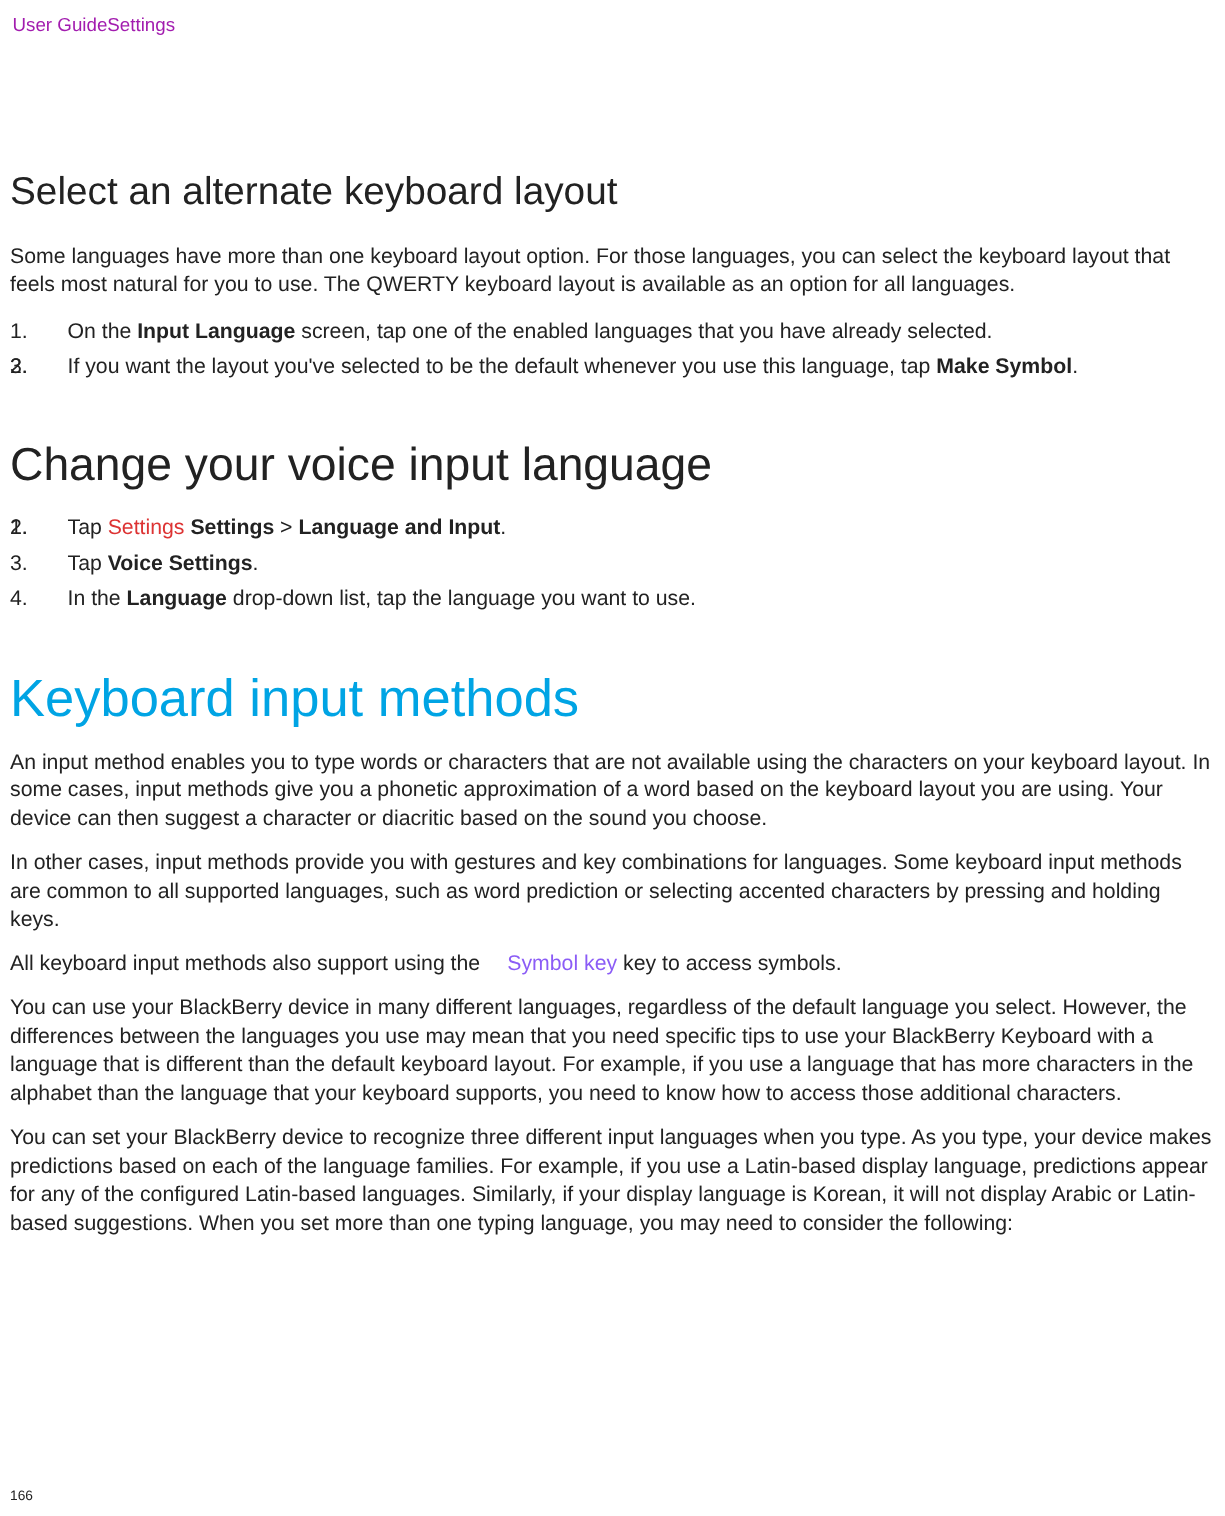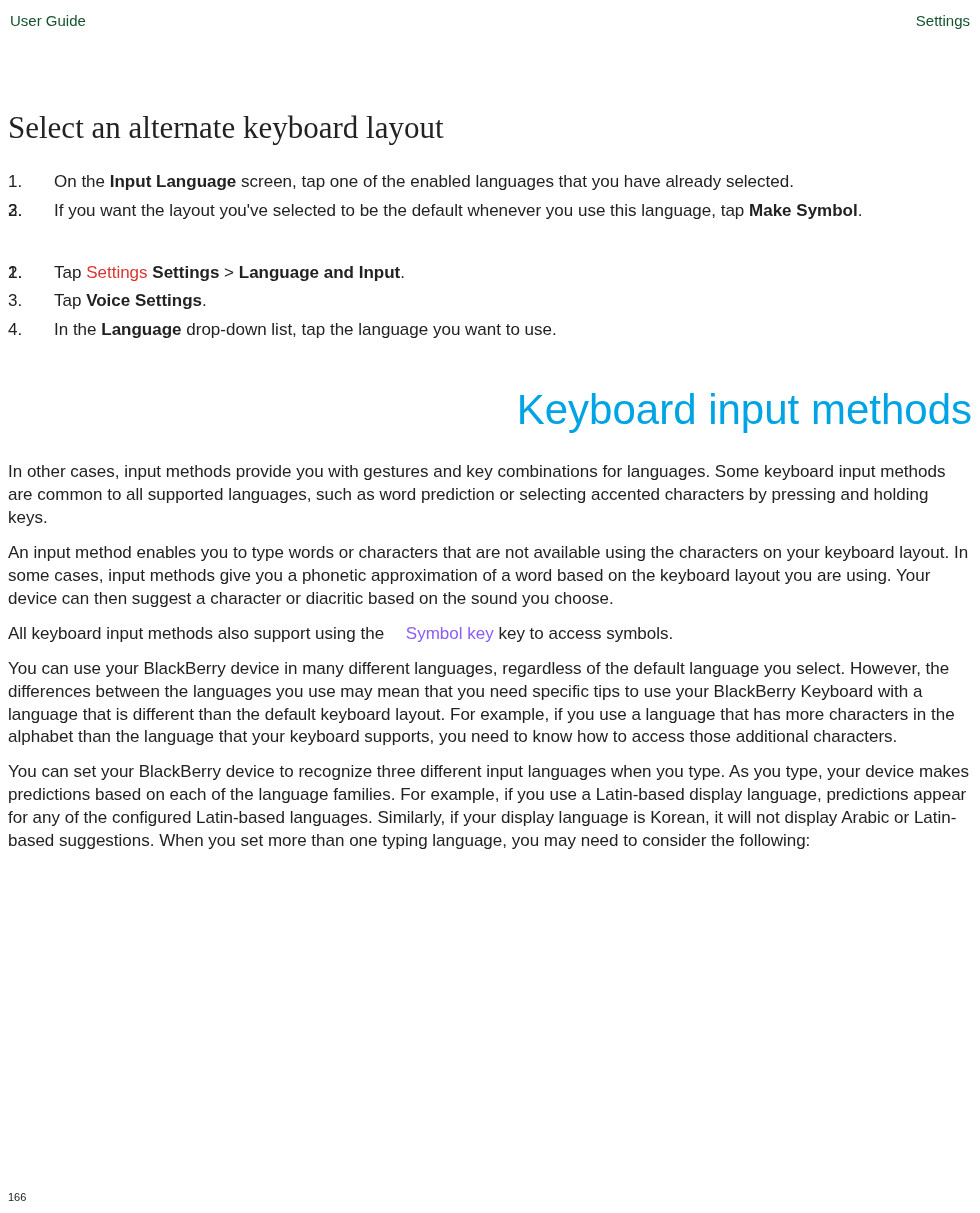--- a/index.html
+++ b/index.html
@@ -9,42 +9,40 @@
     font-family: Arial, Helvetica, sans-serif;
     color: #222;
     position: relative;
     background: #fff;
   }
   .page {
     padding: 12px 8px 0 8px;
   }
   .header {
     display: flex;
-    justify-content: space-between;
+    justify-content: flex-start;
     font-size: 15px;
-    color: #14532d;
-    margin-bottom: 80px;
+    color: #a21caf;
+    margin-bottom: 105px;
     padding: 0 2px;
   }
   h2.section-title {
     font-weight: 400;
     font-size: 31px;
     color: #222;
     margin-bottom: 23px;
     line-height: 1.2;
-    font-family: Liberation Serif, serif;
   }
   h1.big-title {
     font-weight: 400;
     font-size: 42px;
     color: #00a4e4;
     margin-top: 44px;
-    margin-bottom: 28px;
+    margin-bottom: 16px;
     line-height: 1.1;
-    text-align: right;
   }
   h2.sub-title {
     font-weight: 400;
     font-size: 37px;
     color: #222;
     margin-top: 44px;
     margin-bottom: 16px;
     line-height: 1.15;
   }
   p.body {
@@ -83,55 +81,57 @@
 </head>
 <body>
 
 <div class="page">
   <div class="header">
     <span>User Guide</span>
     <span>Settings</span>
   </div>
 
   <h2 class="section-title">Select an alternate keyboard layout</h2>
+  <p class="body">Some languages have more than one keyboard layout option. For those languages, you can select the keyboard layout that feels most natural for you to use. The QWERTY keyboard layout is available as an option for all languages.</p>
   <ol>
     <li>
       <span class="num">1.</span>
       <span>On the </span><span class="bold">Input Language</span><span> screen, tap one of the enabled languages that you have already selected.</span>
     </li>
     <li>
       <span class="num">2.</span>
     </li>
     <li>
       <span class="num">3.</span>
       <span>If you want the layout you've selected to be the default whenever you use this language, tap </span><span class="bold">Make Symbol</span><span>.</span>
     </li>
   </ol>
 
+  <h2 class="sub-title">Change your voice input language</h2>
   <ol>
     <li>
       <span class="num">1.</span>
     </li>
     <li>
       <span class="num">2.</span>
       <span>Tap  </span><span class="settings-icon">Settings</span><span>  </span><span class="bold">Settings</span><span> &gt; </span><span class="bold">Language and Input</span><span>.</span>
     </li>
     <li>
       <span class="num">3.</span>
       <span>Tap </span><span class="bold">Voice Settings</span><span>.</span>
     </li>
     <li>
       <span class="num">4.</span>
       <span>In the </span><span class="bold">Language</span><span> drop-down list, tap the language you want to use.</span>
     </li>
   </ol>
 
   <h1 class="big-title">Keyboard input methods</h1>
+  <p class="body">An input method enables you to type words or characters that are not available using the characters on your keyboard layout. In some cases, input methods give you a phonetic approximation of a word based on the keyboard layout you are using. Your device can then suggest a character or diacritic based on the sound you choose.</p>
   <p class="body">In other cases, input methods provide you with gestures and key combinations for languages. Some keyboard input methods are common to all supported languages, such as word prediction or selecting accented characters by pressing and holding keys.</p>
-  <p class="body">An input method enables you to type words or characters that are not available using the characters on your keyboard layout. In some cases, input methods give you a phonetic approximation of a word based on the keyboard layout you are using. Your device can then suggest a character or diacritic based on the sound you choose.</p>
   <p class="body">
     <span>All keyboard input methods also support using the  </span><span class="symbol-key">Symbol key</span><span>  key to access symbols.</span>
   </p>
   <p class="body">You can use your BlackBerry device in many different languages, regardless of the default language you select. However, the differences between the languages you use may mean that you need specific tips to use your BlackBerry Keyboard with a language that is different than the default keyboard layout. For example, if you use a language that has more characters in the alphabet than the language that your keyboard supports, you need to know how to access those additional characters.</p>
 
   <p class="body">You can set your BlackBerry device to recognize three different input languages when you type. As you type, your device makes predictions based on each of the language families. For example, if you use a Latin-based display language, predictions appear for any of the configured Latin-based languages. Similarly, if your display language is Korean, it will not display Arabic or Latin-based suggestions. When you set more than one typing language, you may need to consider the following:</p>
 </div>
 
 <div class="page-number">166</div>
 

